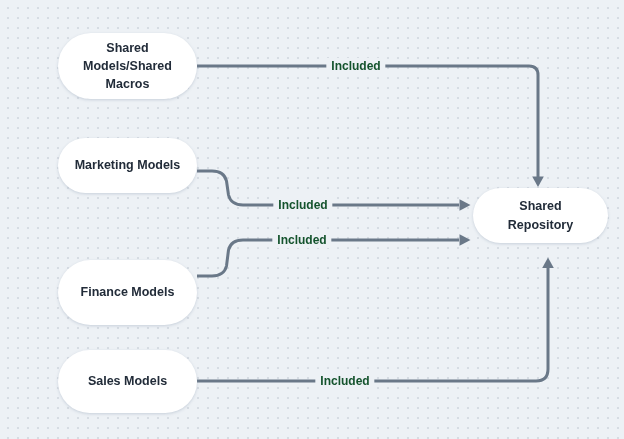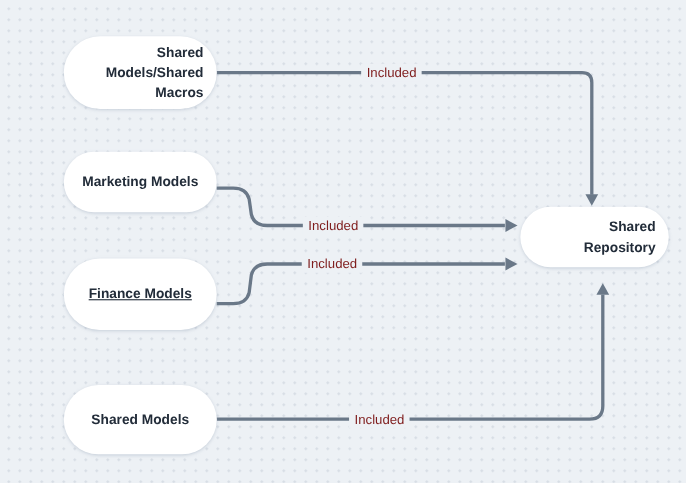--- a/index.html
+++ b/index.html
@@ -31,40 +31,40 @@
   .head { fill: #6a7888; }
   .node {
     position: absolute;
     box-sizing: border-box;
     background: #ffffff;
     border-radius: 33px;
     box-shadow: 0 1px 3px rgba(140,155,175,0.38);
     display: flex;
     align-items: center;
     justify-content: center;
-    text-align: right;
+    text-align: center;
     padding: 0 12px;
     color: #222c39;
     font-size: 12.5px;
     font-weight: 600;
     line-height: 1.45;
   }
   .node-shared-models     { left: 58px;  top: 33px;  width: 139px; height: 66px; }
   .node-marketing-models  { left: 58px;  top: 138px; width: 139px; height: 55px; }
-  .node-finance-models    { left: 58px;  top: 235px; width: 139px; height: 65px; text-decoration: underline; }
+  .node-finance-models    { left: 58px;  top: 260px; width: 139px; height: 65px; }
   .node-sales-models      { left: 58px;  top: 350px; width: 139px; height: 63px; }
   .node-shared-repository { left: 473px; top: 188px; width: 135px; height: 55px; }
   .edge-label {
     position: absolute;
     transform: translate(-50%, -50%);
     background: #edf1f5;
     padding: 1px 5px;
-    color: #7f1d1d;
+    color: #14532d;
     font-size: 12px;
-    font-weight: 400;
+    font-weight: 700;
     white-space: nowrap;
   }
   .edge-label-1 { left: 356px; top: 66px; }
   .edge-label-2 { left: 303px; top: 205px; }
   .edge-label-3 { left: 302px; top: 240px; }
   .edge-label-4 { left: 345px; top: 381px; }
 </style>
 </head>
 <body>
 
@@ -99,21 +99,21 @@
 
   <div class="node node-marketing-models">
     <span>Marketing Models</span>
   </div>
 
   <div class="node node-finance-models">
     <span>Finance Models</span>
   </div>
 
   <div class="node node-sales-models">
-    <span>Shared Models</span>
+    <span>Sales Models</span>
   </div>
 
   <div class="node node-shared-repository">
     <span>Shared Repository</span>
   </div>
 
   <div class="edge-label edge-label-1">Included</div>
   <div class="edge-label edge-label-2">Included</div>
   <div class="edge-label edge-label-3">Included</div>
   <div class="edge-label edge-label-4">Included</div>

